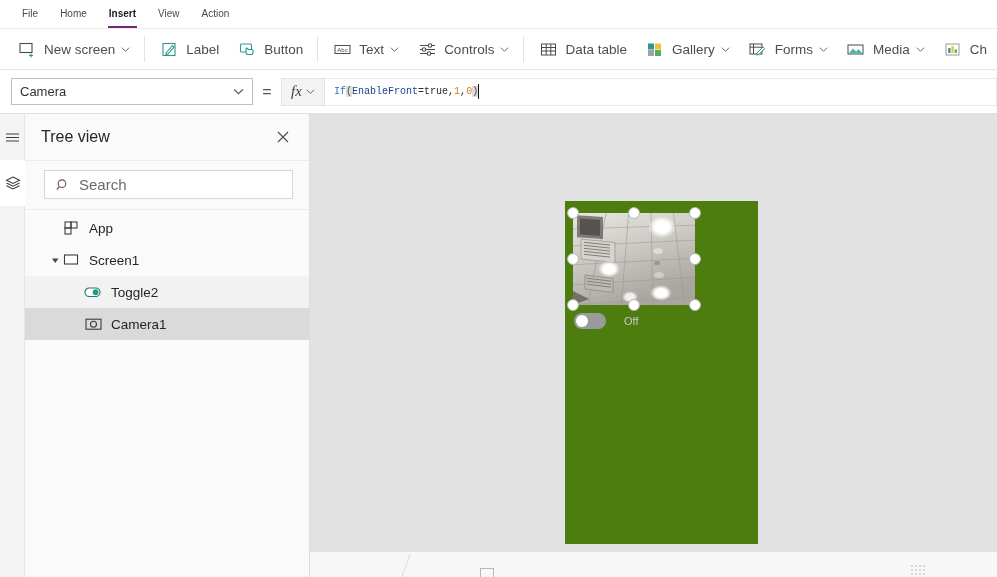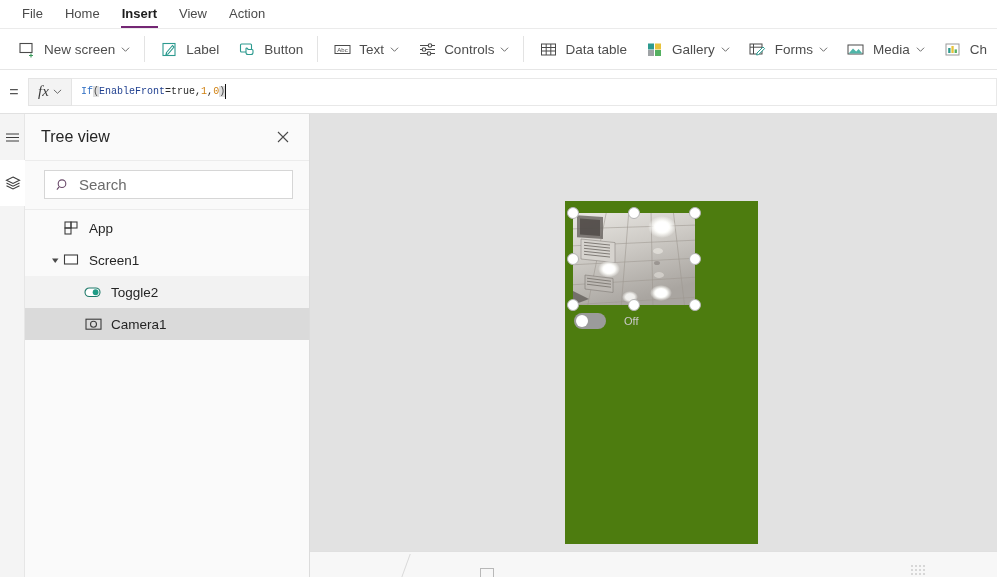--- a/index.html
+++ b/index.html
@@ -19,21 +19,21 @@
   .menubar {
     position: absolute; top: 0; left: 0;
     width: 997px; height: 29px;
     background: #ffffff;
     display: flex; align-items: center;
     padding-left: 11px;
     border-bottom: 1px solid #ebebeb;
   }
   .menu-tab {
     position: relative;
-    font-size: 13px;
+    font-size: 10px;
     color: #4a4a4a;
     padding: 0 11px;
     height: 29px;
     line-height: 27px;
     cursor: pointer;
     white-space: nowrap;
   }
   .menu-tab.active {
     color: #1c1c1c;
     font-weight: bold;
@@ -466,20 +466,26 @@
           <rect x="8.4" y="6" width="2.3" height="7" fill="#e8c33c"></rect>
           <rect x="11.6" y="9.4" width="2.3" height="3.6" fill="#54b060"></rect>
         </svg>
       </span>
       <span>Ch</span>
     </div>
 
   </div>
 
   <div class="fbar">
+    <div class="prop-select">
+      <span>Camera</span>
+      <svg width="11" height="11" viewBox="0 0 10 10">
+        <path d="M1 3.2 L5 7 L9 3.2" fill="none" stroke="#5a5a5a" stroke-width="1"></path>
+      </svg>
+    </div>
 
     <div class="eq-sign">=</div>
 
     <div class="fx-btn">
       <span class="fx-txt">fx</span>
       <svg width="9" height="9" viewBox="0 0 10 10">
         <path d="M1 3.2 L5 7 L9 3.2" fill="none" stroke="#5a5a5a" stroke-width="1"></path>
       </svg>
     </div>
 

